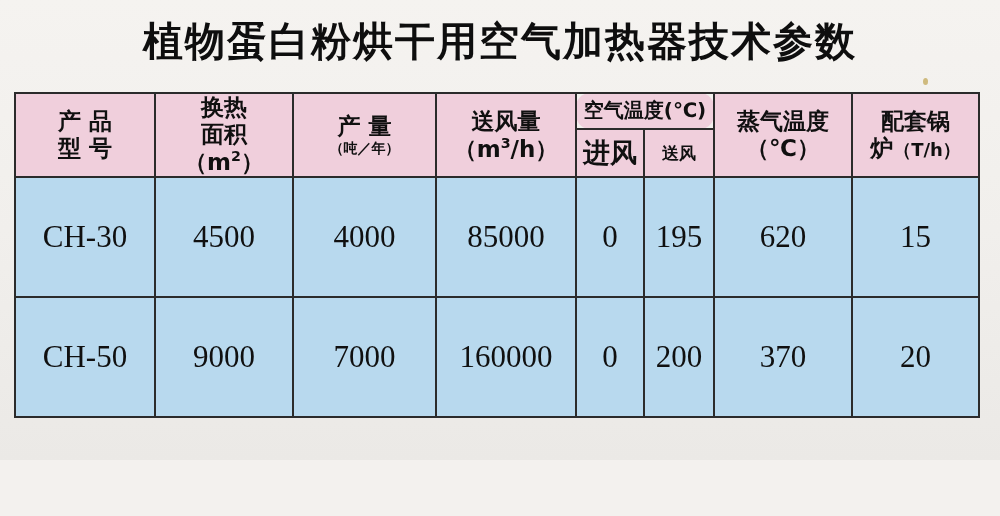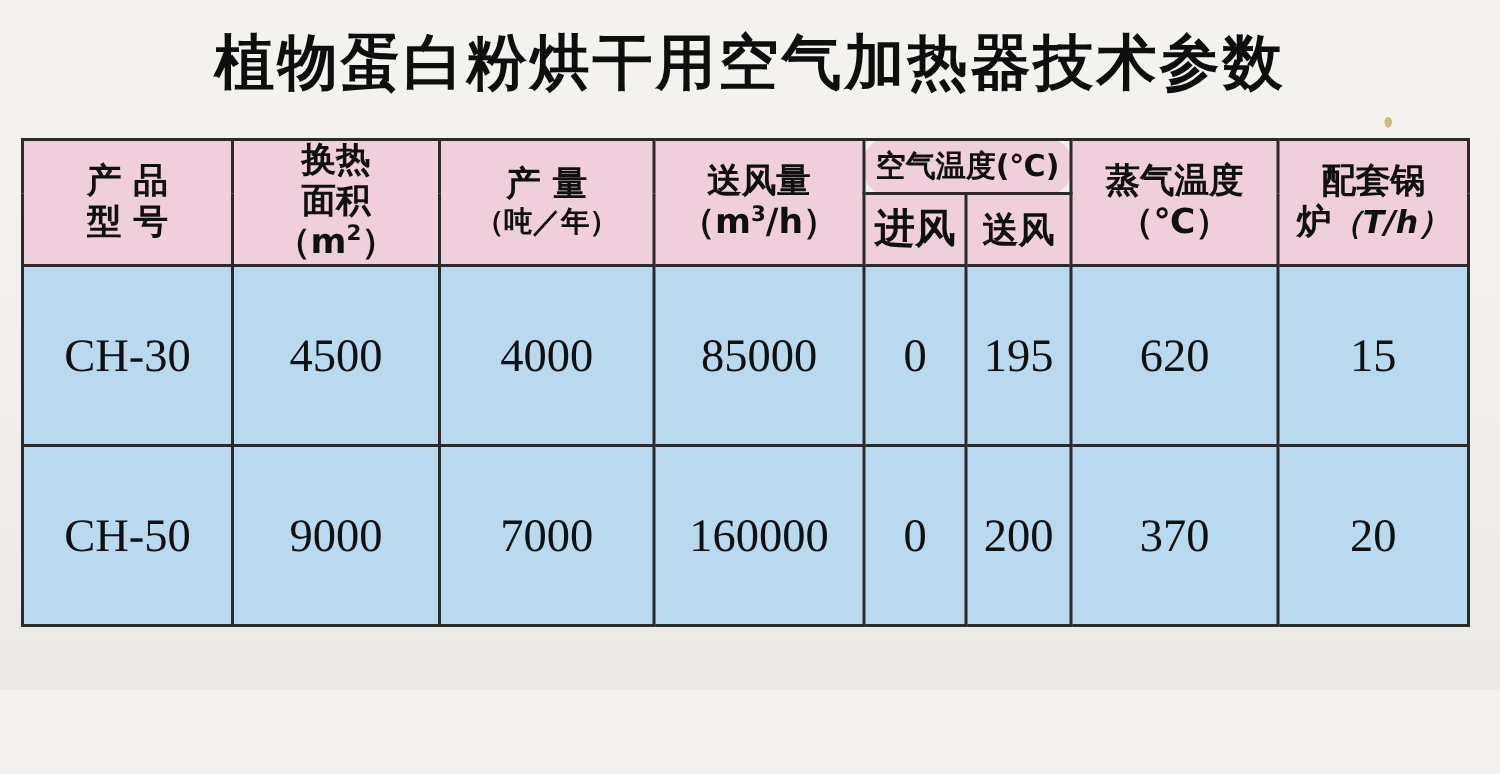--- a/index.html
+++ b/index.html
@@ -51,26 +51,25 @@
   .head-cell {
     background: #f0cfdc;
     font-weight: bold;
     color: #101010;
     font-size: 23px;
     line-height: 1.18;
     font-family: "DejaVu Sans", "Liberation Sans", sans-serif;
     padding: 4px 2px;
   }
   .head-cell .sub {
-    font-size: 19px;
+    font-size: 14px;
     display: block;
   }
   .head-cell .smallunit {
-    font-size: 21px;
-    font-style: italic;
+    font-size: 18px;
   }
   .head-cell .line {
     display: block;
   }
   .data-cell {
     background: #b8d9ee;
     font-size: 31px;
     color: #101010;
     height: 118px;
     font-family: "Liberation Serif", "DejaVu Serif", serif;
@@ -137,21 +136,21 @@
             <span class="line">蒸气温度</span>
             <span class="line">（℃）</span>
           </th>
           <th class="head-cell" rowspan="2">
             <span class="line">配套锅</span>
             <span class="line"><span>炉</span><span class="smallunit">（T/h）</span></span>
           </th>
         </tr>
         <tr>
           <th class="head-cell" style="font-size:27px;">进风</th>
-          <th class="head-cell" style="font-size:24px;">送风</th>
+          <th class="head-cell" style="font-size:17px;">送风</th>
         </tr>
       </thead>
       <tbody>
         <tr>
           <td class="data-cell model">CH-30</td>
           <td class="data-cell">4500</td>
           <td class="data-cell">4000</td>
           <td class="data-cell">85000</td>
           <td class="data-cell">0</td>
           <td class="data-cell">195</td>

